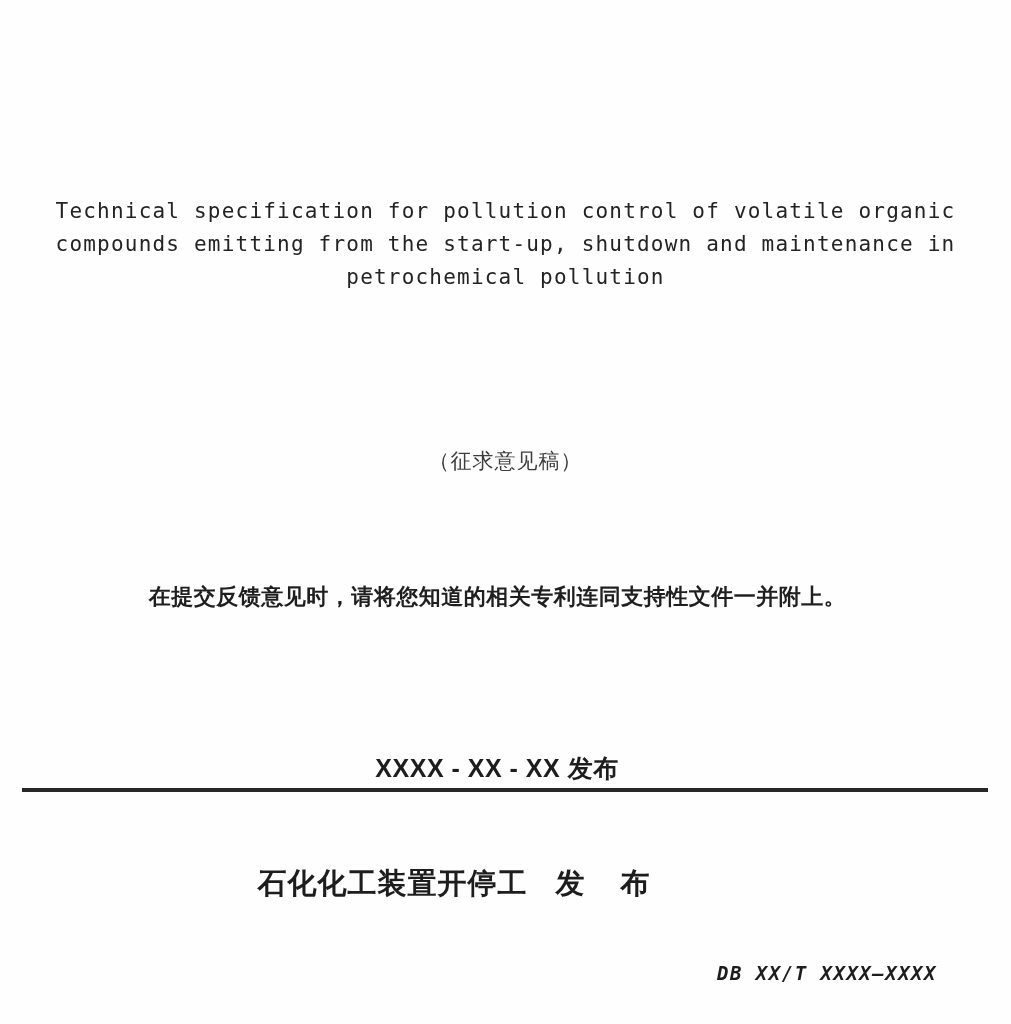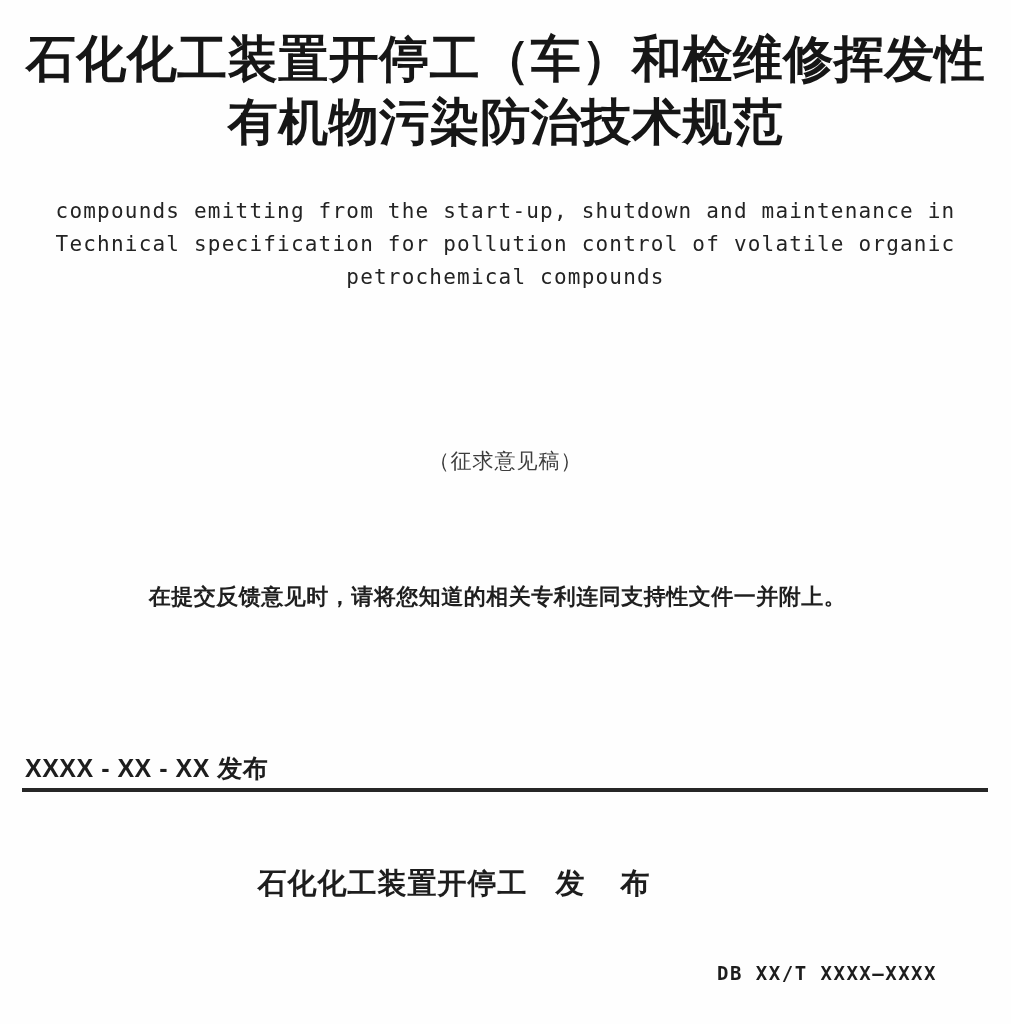--- a/index.html
+++ b/index.html
@@ -62,21 +62,21 @@
     font-weight: 700;
     letter-spacing: 0.5px;
     color: #1f1f1f;
   }
   .dates-row {
     position: absolute;
     top: 752px;
     left: 25px;
     right: 42px;
     display: flex;
-    justify-content: flex-start;
+    justify-content: center;
     align-items: baseline;
     font-size: 25px;
     font-weight: 700;
     letter-spacing: 0.5px;
     color: #1d1d1d;
   }
   .divider-line {
     position: absolute;
     top: 788px;
     left: 22px;
@@ -104,36 +104,33 @@
   }
   .standard-number {
     position: absolute;
     top: 962px;
     right: 74px;
     font-family: "DejaVu Sans Mono", "Liberation Mono", monospace;
     font-size: 19px;
     font-weight: 700;
     letter-spacing: 1.5px;
     color: #1d1d1d;
+    font-style: italic;
   }
 </style>
 </head>
 <body>
 
 <div class="page">
 
-  <div class="cn-title">
-    <div>石化化工装置开停工（车）和检维修挥发性</div>
-    <div>有机物污染防治技术规范</div>
-  </div>
 
   <div class="en-title">
+    <div>Technical specification for pollution control of volatile organic</div>
     <div>compounds emitting from the start-up, shutdown and maintenance in</div>
-    <div>Technical specification for pollution control of volatile organic</div>
-    <div>petrochemical compounds</div>
+    <div>petrochemical pollution</div>
   </div>
 
   <div class="draft-label">（征求意见稿）</div>
 
   <div class="patent-notice">在提交反馈意见时，请将您知道的相关专利连同支持性文件一并附上。</div>
 
   <div class="dates-row">
     <span>XXXX - XX - XX 发布</span>
   </div>
 

